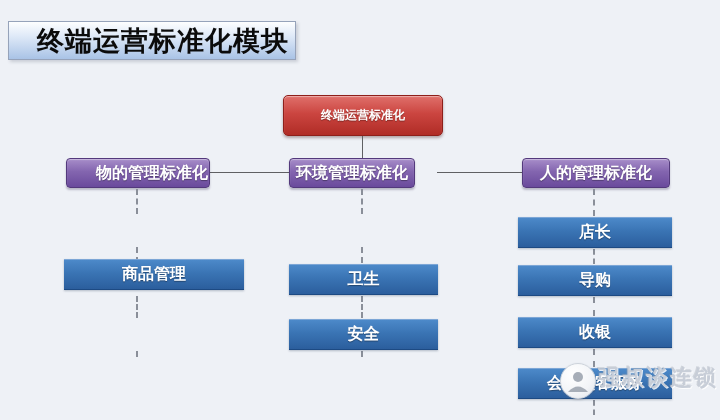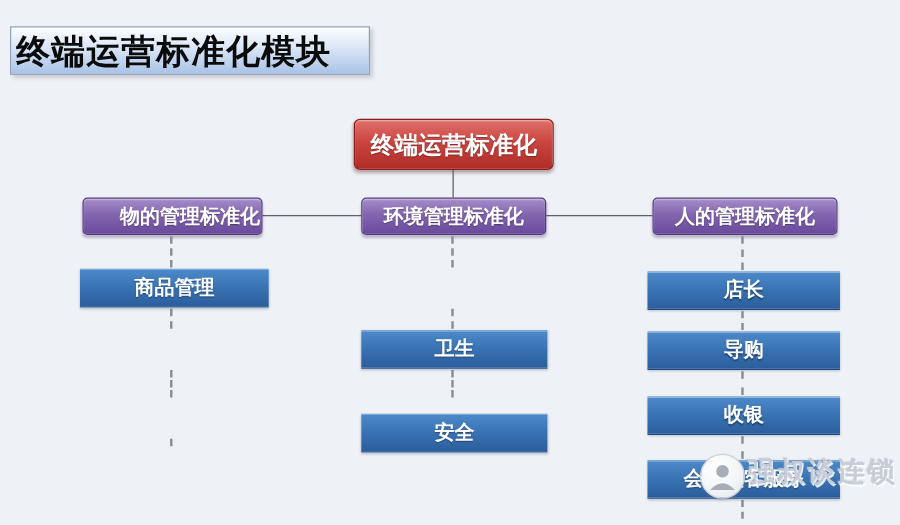--- a/index.html
+++ b/index.html
@@ -20,21 +20,21 @@
     position: absolute;
     left: 8px;
     top: 21px;
     width: 288px;
     height: 39px;
     background: linear-gradient(180deg, #fdfeff 0%, #dde8f7 40%, #a9c3e6 100%);
     border: 1px solid #96a3ba;
     box-shadow: 2px 2px 3px rgba(90,100,120,0.25);
     display: flex;
     align-items: center;
-    padding-left: 4px;
+    padding-left: 28px;
     box-sizing: border-box;
   }
   .title-banner span {
     font-size: 27px;
     font-weight: bold;
     color: #0b0b0b;
     letter-spacing: 1px;
     white-space: nowrap;
   }
 
@@ -50,49 +50,49 @@
     box-sizing: border-box;
     white-space: nowrap;
     text-shadow: 0 1px 1px rgba(0,0,0,0.35);
   }
 
   .node-root {
     left: 283px;
     top: 95px;
     width: 160px;
     height: 41px;
-    font-size: 19px;
+    font-size: 12px;
     background: linear-gradient(180deg, #e0706b 0%, #cb4540 45%, #b02c26 100%);
     border: 1px solid #8e1f1a;
     border-radius: 5px;
     box-shadow: inset 0 1px 1px rgba(255,255,255,0.45), 0 2px 3px rgba(60,20,20,0.35);
   }
 
   .node-purple {
     top: 158px;
     height: 30px;
     font-size: 16px;
     background: linear-gradient(180deg, #a78dc9 0%, #8365af 45%, #6a4a9c 100%);
     border: 1px solid #53397c;
     border-radius: 4px;
     box-shadow: inset 0 1px 1px rgba(255,255,255,0.4), 0 2px 2px rgba(60,50,90,0.3);
   }
   .purple-1 { left: 66px;  width: 144px; padding-left: 28px; }
-  .purple-2 { left: 289px; width: 148px; }
+  .purple-2 { left: 289px; width: 126px; }
   .purple-3 { left: 522px; width: 148px; }
 
   .node-blue {
     height: 31px;
     font-size: 16px;
     background: linear-gradient(180deg, #4c89c9 0%, #3a74b4 45%, #2b5e9d 100%);
     border-top: 1px solid #7ca6d6;
     border-bottom: 1px solid #1d4a83;
     box-shadow: 0 1px 2px rgba(40,60,90,0.3);
   }
-  .col-1 { left: 64px;  width: 151px; }
+  .col-1 { left: 64px;  width: 180px; margin-top: 44px; }
   .col-2 { left: 289px; width: 149px; }
   .col-3 { left: 518px; width: 154px; font-family: Liberation Serif, serif; }
 
   
   .line {
     position: absolute;
     background: #5f6063;
   }
   .dash {
     position: absolute;
@@ -162,21 +162,21 @@
 
   <div class="dash" style="left:593px; top:189px; height:27px;"></div>
   <div class="dash" style="left:593px; top:249px; height:15px;"></div>
   <div class="dash" style="left:593px; top:297px; height:19px;"></div>
   <div class="dash" style="left:593px; top:349px; height:18px;"></div>
   <div class="dash" style="left:593px; top:400px; height:15px;"></div>
 
   <div class="node node-blue col-1" style="top:215px;">商品管理</div>
 
   <div class="node node-blue col-2" style="top:264px;">卫生</div>
-  <div class="node node-blue col-2" style="top:319px;margin-top:12px;">安全</div>
+  <div class="node node-blue col-2" style="top:319px;">安全</div>
 
   <div class="node node-blue col-3" style="top:217px;">店长</div>
   <div class="node node-blue col-3" style="top:265px;">导购</div>
   <div class="node node-blue col-3" style="top:317px;">收银</div>
   <div class="node node-blue col-3" style="top:368px;">会员顾客服务</div>
 
   <div class="watermark">
     <div class="wm-logo">
       <svg width="26" height="26" viewBox="0 0 26 26">
         <circle cx="13" cy="9" r="5" fill="#a7aeb8"></circle>

